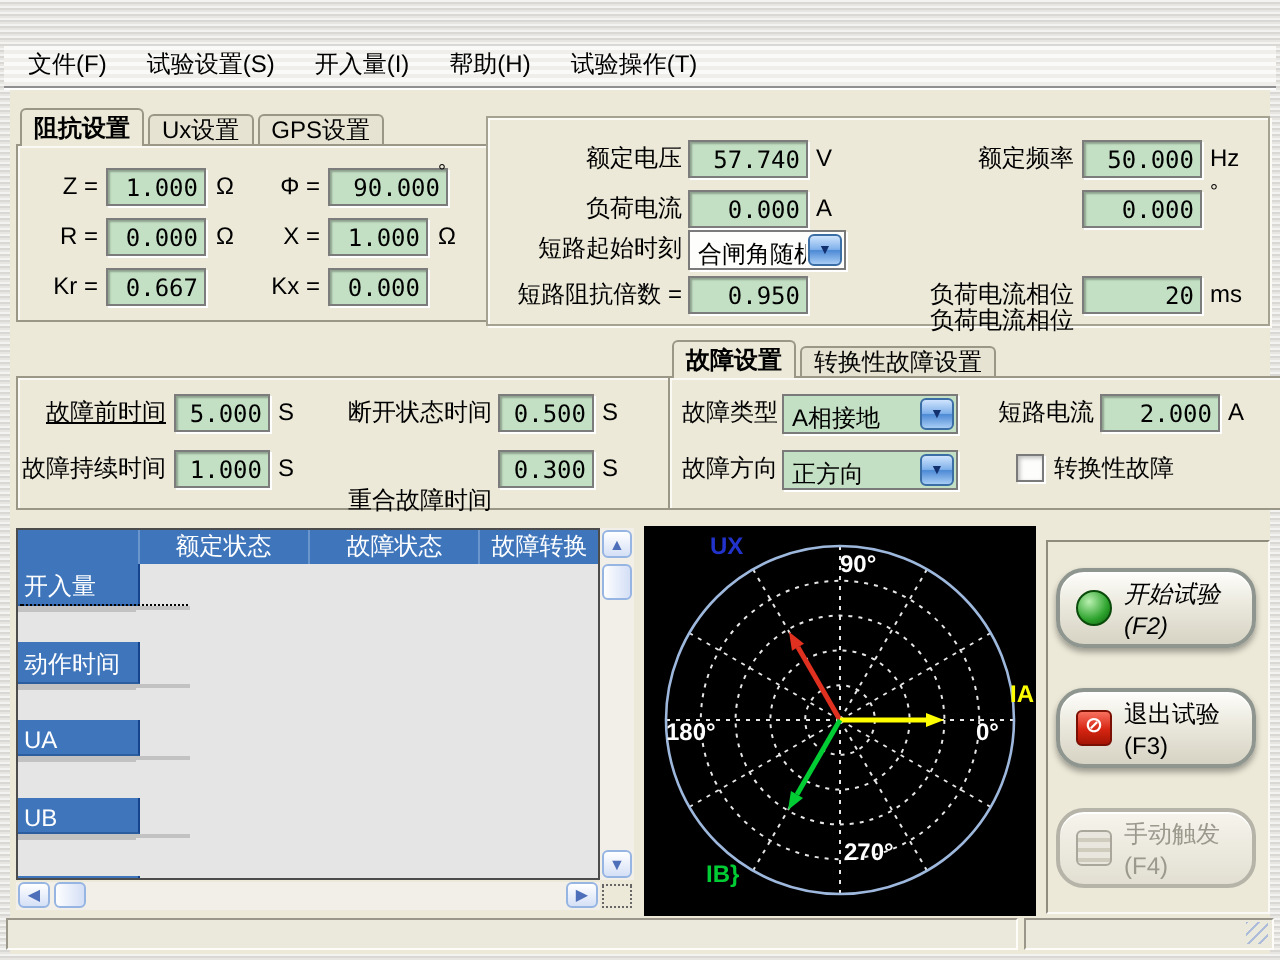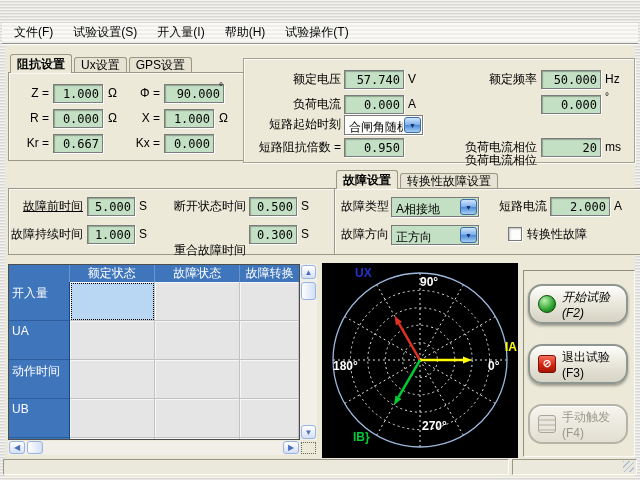--- a/index.html
+++ b/index.html
@@ -52,21 +52,21 @@
     background:linear-gradient(180deg,#cfe4fd,#7fb0ea 48%,#4d8ad5 52%,#a8cdf5);}
   .checkbox{position:absolute;width:14px;height:14px;background:#fdfdfb;border:1px solid #7a7a7a;
     box-shadow:inset 1px 1px 2px rgba(0,0,0,.25), 1px 1px 0 #ffffff;box-sizing:border-box;}
   
   .tbl{position:absolute;left:8px;top:264px;width:309px;height:191px;}
   .grid{position:absolute;left:0;top:0;width:292px;height:176px;overflow:hidden;
     border:1px solid #4c4c4c;box-sizing:border-box;background:#e5e5e5;}
   .hrow{display:flex;height:17px;background:#3e75bb;}
   .hcell{color:#fff;font-size:12px;text-align:center;line-height:17px;box-sizing:border-box;
     border-right:1px solid #6a95cd;white-space:nowrap;overflow:hidden;}
-  .trow{display:flex;height:39px;}
+  .trow{display:flex;height:39px;flex-direction:column;}
   .rowhdr{width:61px;background:#3e75bb;color:#fff;font-size:12px;padding:3px 0 0 3px;box-sizing:border-box;
     border-bottom:1px solid #2c5d9e;border-right:1px solid #16448c;white-space:nowrap;overflow:hidden;}
   .cell{box-sizing:border-box;background:#e5e5e5;border-right:1px solid #c2c2c2;border-bottom:1px solid #c2c2c2;
     box-shadow:inset 1px 1px 0 #f7f7f7;}
   .cell.sel{background:#b9d6f3;outline:1px dotted #000;outline-offset:-2px;}
   
   .vscroll{position:absolute;left:292px;top:0;width:17px;height:176px;background:#f1efe8;}
   .hscroll{position:absolute;left:0;top:177px;width:292px;height:14px;background:#f1efe8;}
   .sbtn{position:absolute;background:linear-gradient(180deg,#ffffff,#d5e0f6);border:1px solid #97b5e2;
     border-radius:3px;color:#4d6fba;font-size:8px;text-align:center;box-sizing:border-box;}
@@ -226,27 +226,27 @@
         <div class="hcell" style="width:86px;">故障状态</div>
         <div class="hcell" style="width:59px;border-right:none;">故障转换</div>
       </div>
       <div class="trow">
         <div class="rowhdr">开入量</div>
         <div class="cell sel" style="width:86px;"></div>
         <div class="cell" style="width:86px;"></div>
         <div class="cell" style="width:59px;"></div>
       </div>
       <div class="trow">
+        <div class="rowhdr">动作时间</div>
+        <div class="cell" style="width:86px;"></div>
+        <div class="cell" style="width:86px;"></div>
+        <div class="cell" style="width:59px;"></div>
+      </div>
+      <div class="trow">
         <div class="rowhdr">UA</div>
-        <div class="cell" style="width:86px;"></div>
-        <div class="cell" style="width:86px;"></div>
-        <div class="cell" style="width:59px;"></div>
-      </div>
-      <div class="trow">
-        <div class="rowhdr">动作时间</div>
         <div class="cell" style="width:86px;"></div>
         <div class="cell" style="width:86px;"></div>
         <div class="cell" style="width:59px;"></div>
       </div>
       <div class="trow">
         <div class="rowhdr">UB</div>
         <div class="cell" style="width:86px;"></div>
         <div class="cell" style="width:86px;"></div>
         <div class="cell" style="width:59px;"></div>
       </div>

